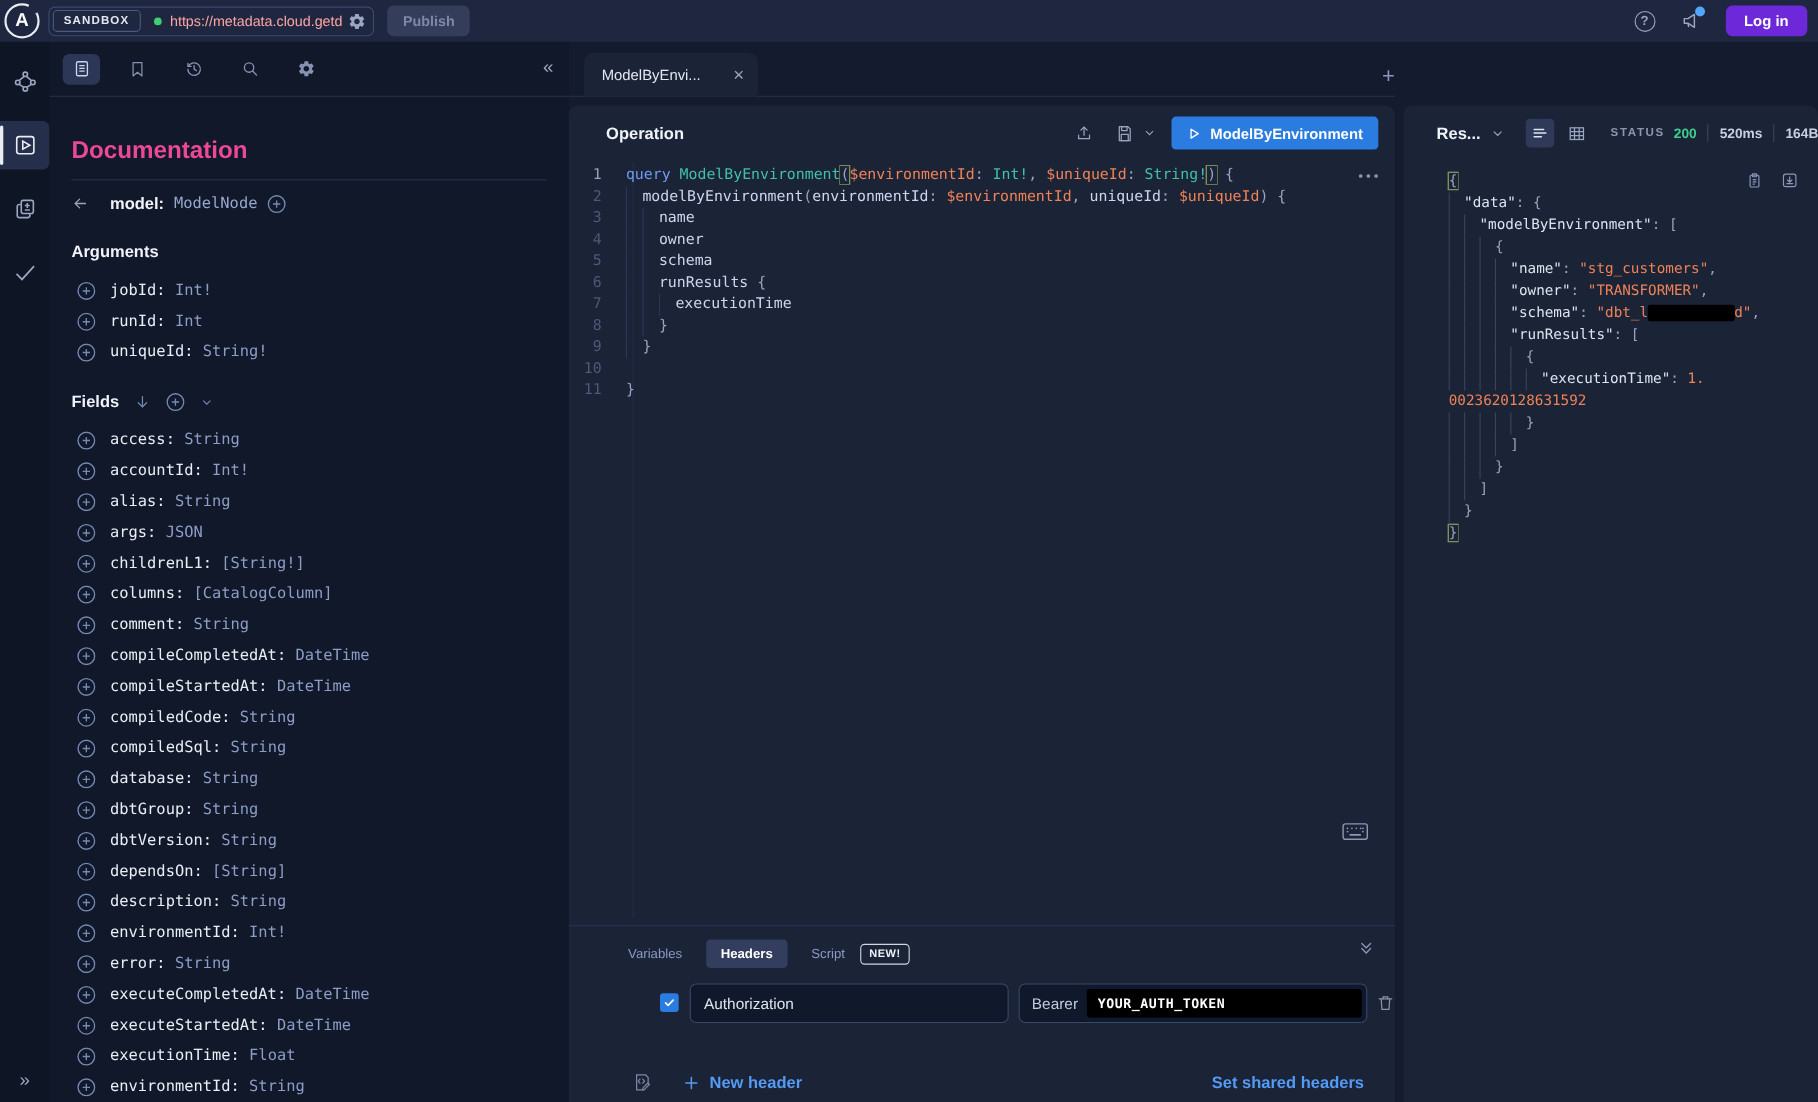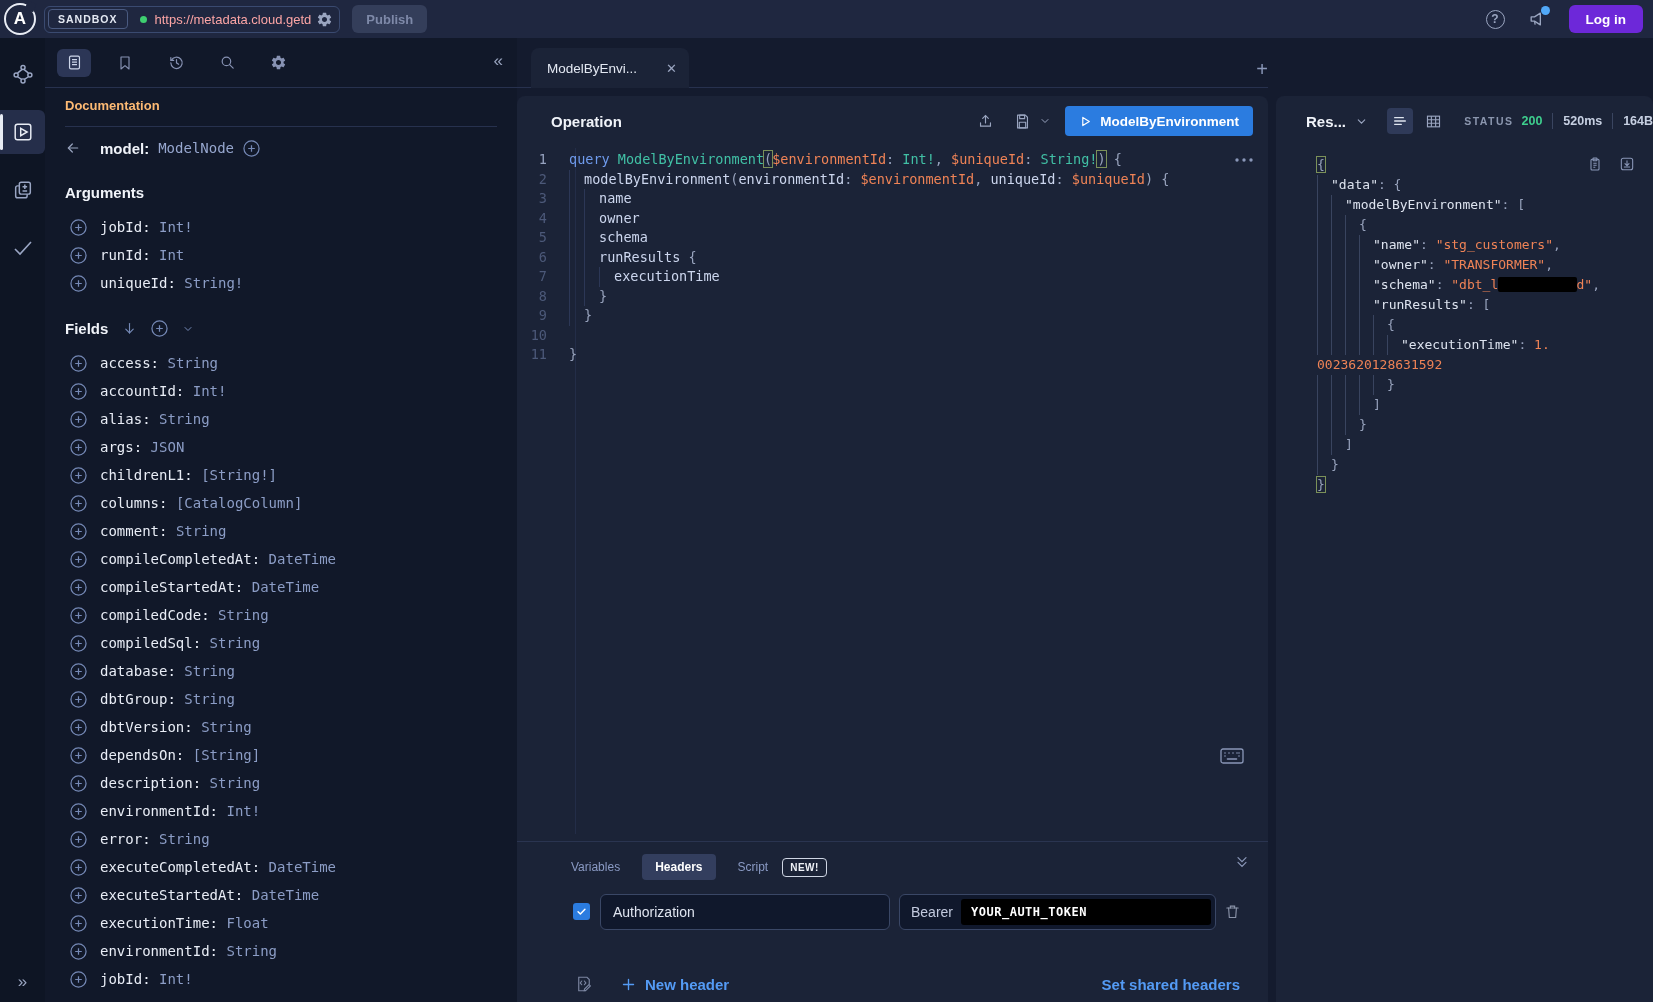--- a/index.html
+++ b/index.html
@@ -39,21 +39,21 @@
   .rail-item.active:before{content:"";position:absolute;left:0;top:4px;bottom:4px;width:3px;background:#e8ecf4;border-radius:2px;}
   .rail-expand{position:absolute;left:0;bottom:10px;width:45px;text-align:center;color:var(--ic);font-size:17px;}
 
   
   .docs{position:absolute;left:45px;top:38px;width:472px;height:964px;background:var(--docs);overflow:hidden;}
   .docs-toolbar{height:50px;display:flex;align-items:center;gap:17px;padding-left:12px;border-bottom:1px solid var(--soft);position:relative;}
   .dtb{width:34px;height:28px;display:flex;align-items:center;justify-content:center;border-radius:6px;color:#8792b3;}
   .dtb.active{background:#2c3656;color:#cdd6ea;}
   .docs-collapse{position:absolute;right:14px;top:13px;font-size:17px;color:var(--ic);}
   .docs-content{padding:0 20px;}
-  .docs-title{margin-top:10px;font-size:13px;font-weight:bold;color:#fdba74;}
+  .docs-title{margin-top:36px;font-size:22px;font-weight:bold;color:#ec4899;}
   .hr{height:1px;background:var(--soft);margin-top:13px;}
   .model-row{margin-top:8px;height:26px;display:flex;align-items:center;gap:9px;}
   .model-row .back{color:var(--ic);}
   .model-lbl{font-size:15px;font-weight:bold;color:#f0f3f9;margin-left:10px;}
   .model-type{font-size:14px;color:#97a7cf;font-family:"DejaVu Sans Mono",monospace;}
   .sec-title{margin-top:23px;font-size:15px;font-weight:bold;color:#f0f3f9;display:flex;align-items:center;gap:14px;}
   .doc-list{margin-top:12px;}
   .doc-row{height:28px;display:flex;align-items:center;gap:13px;padding-left:5px;font-family:"DejaVu Sans Mono",monospace;font-size:14px;}
   .plus-ic{width:17px;height:17px;color:#7589b6;flex:none;}
   .fname{color:#e9edf6;}
@@ -85,21 +85,21 @@
   .tk-f{color:var(--fld);} .tk-p{color:var(--pun);}
   .tk-pb{color:var(--pun);box-shadow:0 0 0 1px rgba(140,165,95,.85);}
   .kbd-ic{position:absolute;right:24px;top:652px;color:#8a97b8;}
   .op-divider{position:absolute;left:0;right:0;top:745px;height:1px;background:#2a3450;}
 
   .btabs{position:absolute;left:0;right:0;top:756px;height:30px;display:flex;align-items:center;padding-left:54px;gap:22px;}
   .btab{font-size:12px;color:#8a9ac4;text-align:center;}
   .btab.active{background:#333e5e;color:#fff;font-weight:bold;border-radius:4px;padding:6px 13px;}
   .newbadge{border:1px solid #cfd6e4;border-radius:4px;color:#eef1f7;font-size:10px;font-weight:bold;letter-spacing:.5px;padding:3px 7px;margin-left:-8px;}
   .bcollapse{position:absolute;right:18px;top:758px;color:#8a97b8;}
-  .hrow{position:absolute;left:0;right:0;top:797px;height:37px;display:flex;align-items:center;}
+  .hrow{position:absolute;left:16px;right:0;top:797px;height:37px;display:flex;align-items:center;justify-content:flex-end;}
   .chk{margin-left:56px;width:17px;height:17px;border-radius:3px;background:var(--blue);display:flex;align-items:center;justify-content:center;flex:none;}
   .hkey{margin-left:10px;width:290px;height:36px;background:#10182c;border:1px solid #3a4766;border-radius:6px;color:#dfe4ef;font-size:14px;padding:0 12px;font-family:"Liberation Sans",sans-serif;outline:none;}
   .hval{margin-left:9px;width:317px;height:36px;background:#10182c;border:1px solid #3a4766;border-radius:6px;display:flex;align-items:center;padding:0 4px 0 11px;gap:8px;}
   .hval .pre{font-size:14px;color:#c3cade;}
   .tokenbox{flex:1;height:26px;background:#000;border-radius:3px;display:flex;align-items:center;padding:0 10px;color:#fff;font-family:"DejaVu Sans Mono",monospace;font-size:12px;font-weight:bold;letter-spacing:.5px;}
   .trash{margin-left:8px;color:#8a93a8;}
   .frow{position:absolute;left:0;right:0;top:872px;height:32px;display:flex;align-items:center;}
   .ficon{margin-left:58px;color:#7d87a2;}
   .newhdr{margin-left:28px;display:flex;align-items:center;gap:9px;color:var(--link);font-size:15px;font-weight:bold;}
   .shared{margin-left:auto;margin-right:28px;color:var(--link);font-size:15px;font-weight:bold;}

